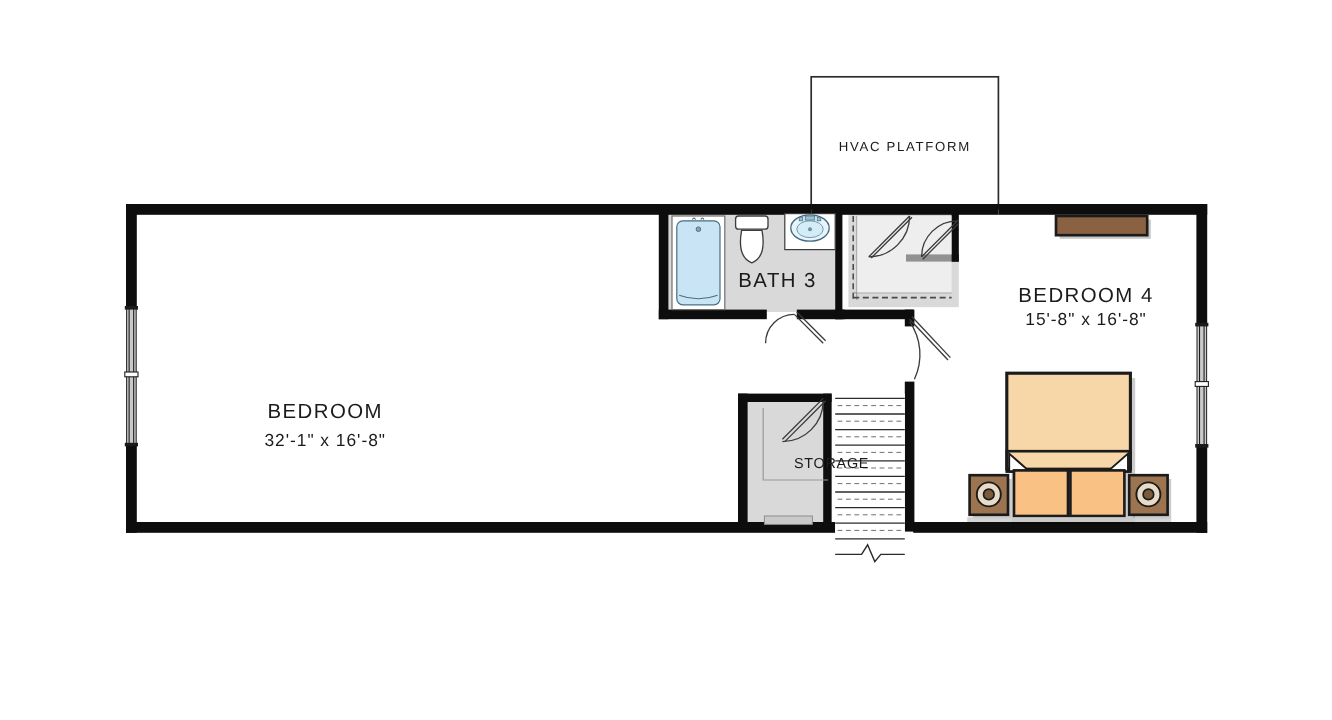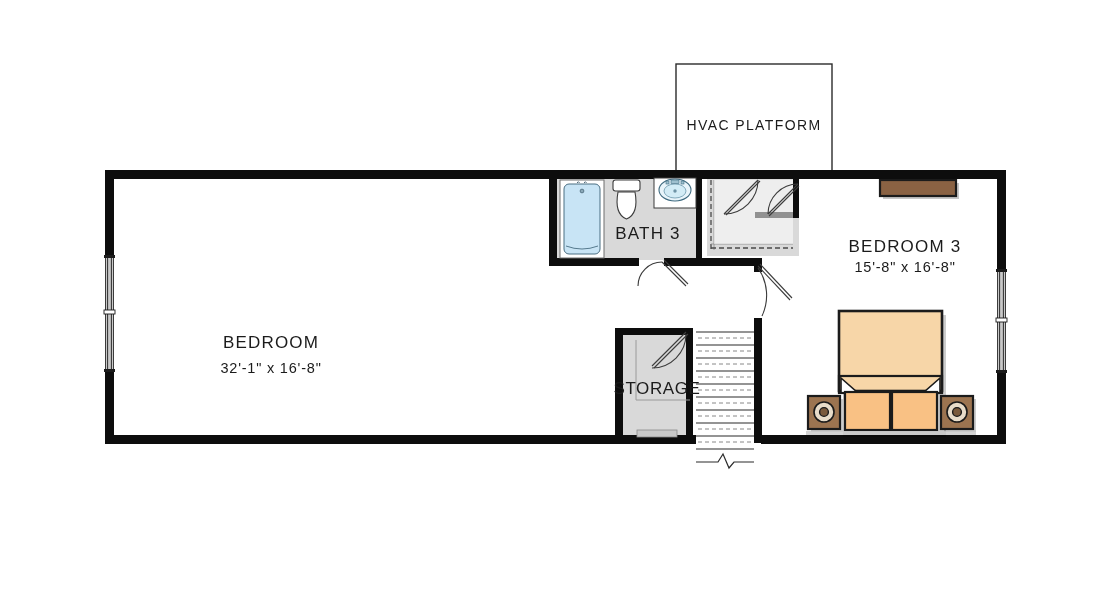--- a/index.html
+++ b/index.html
@@ -40,25 +40,26 @@
   .lbl-room {
     font-size: 17px;
     font-weight: 400;
   }
   .lbl-dim {
     font-size: 14.5px;
     font-weight: 400;
     letter-spacing: 0.8px;
   }
   .lbl-small {
-    font-size: 17px;
+    font-size: 12px;
     letter-spacing: 0.6px;
+    margin-left: 36px;
   }
   .lbl-hvac {
-    font-size: 14px;
+    font-size: 11px;
     letter-spacing: 1.4px;
   }
 </style>
 </head>
 <body>
 
 <div id="plan-root">
 
   <svg id="plan-svg" viewBox="0 0 1110 600" xmlns="http://www.w3.org/2000/svg">
 
@@ -268,21 +269,21 @@
     </g>
 
     <rect x="806" y="431" width="170" height="4" fill="#c9c9c9" opacity="0.8"></rect>
 
   </svg>
 
   <div class="lbl lbl-hvac" style="left:754px; top:117px;">HVAC PLATFORM</div>
 
   <div class="lbl lbl-room" style="left:648px; top:224px;">BATH 3</div>
 
-  <div class="lbl lbl-room" style="left:905px; top:237px;">BEDROOM 3</div>
+  <div class="lbl lbl-room" style="left:905px; top:237px;">BEDROOM 4</div>
   <div class="lbl lbl-dim" style="left:905px; top:259px;">15'-8" x 16'-8"</div>
 
   <div class="lbl lbl-room" style="left:271px; top:333px;">BEDROOM</div>
   <div class="lbl lbl-dim" style="left:271px; top:360px;">32'-1" x 16'-8"</div>
 
   <div class="lbl lbl-small" style="left:657px; top:379px;">STORAGE</div>
 
 </div>
 
 </body></html>

